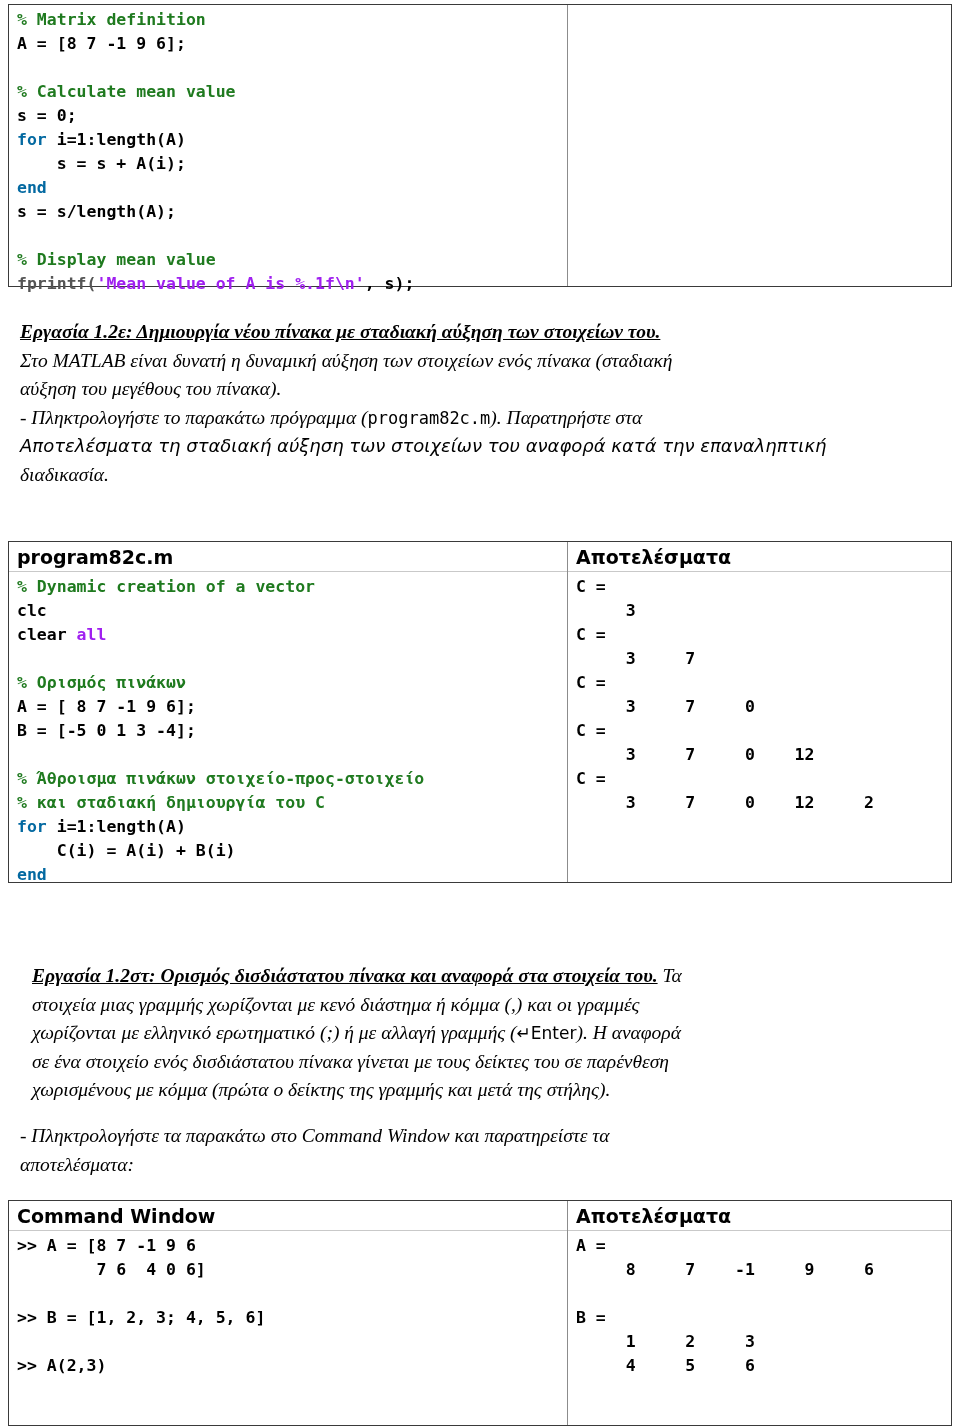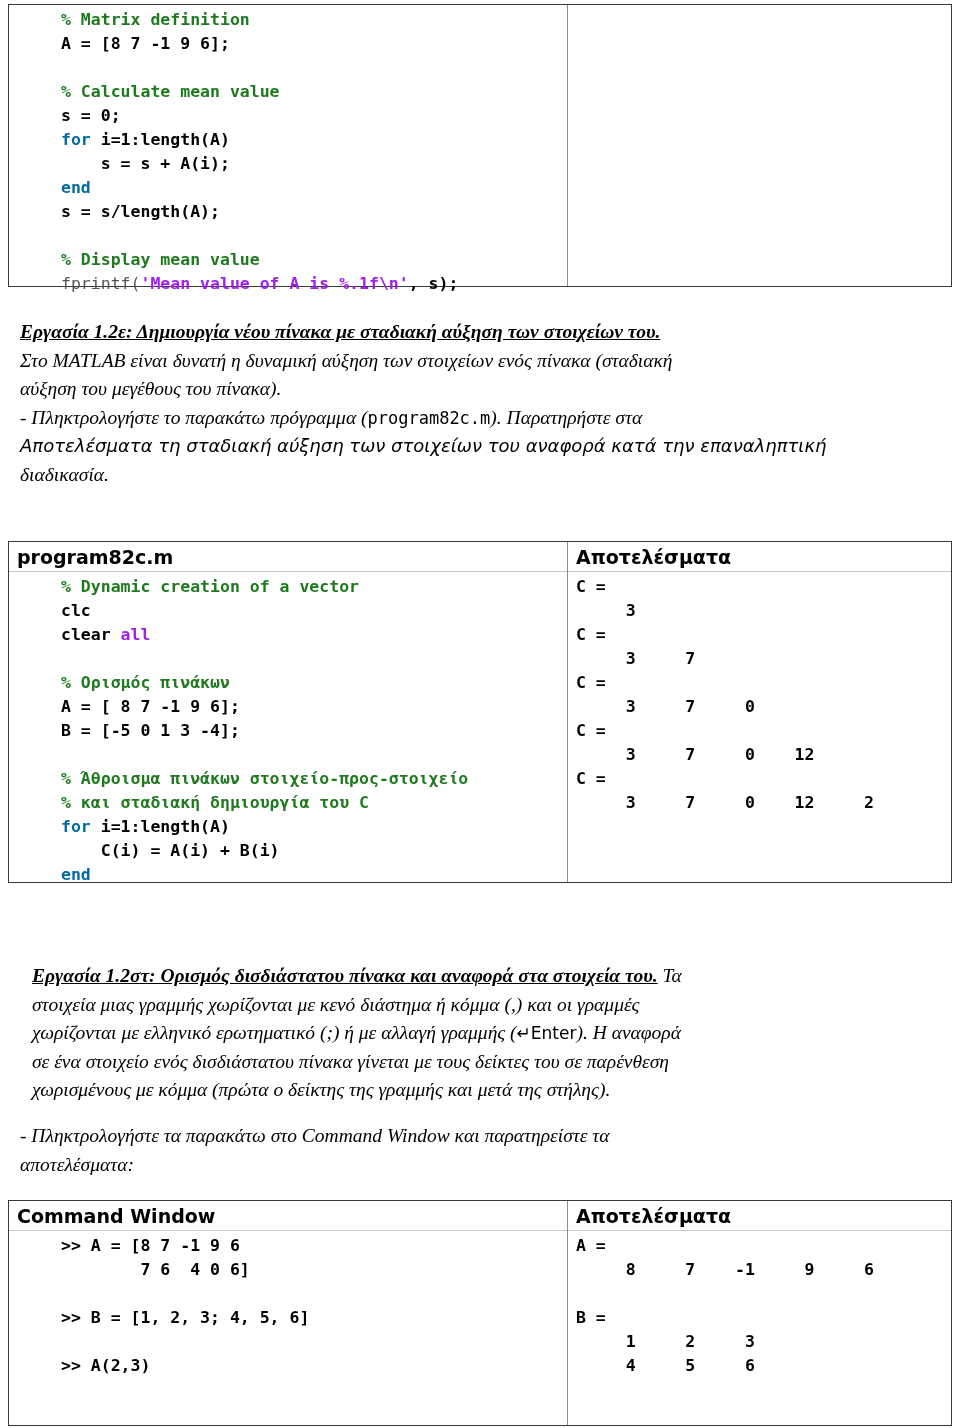--- a/index.html
+++ b/index.html
@@ -48,26 +48,26 @@
   }
 
   .code-body {
     font-family: "DejaVu Sans Mono", monospace;
     font-size: 16.5px;
     line-height: 24px;
     padding: 3px 0 0 8px;
     white-space: pre;
     font-weight: bold;
   }
-  .code-body .ln { display: block; min-height: 24px; white-space: pre; margin-left: 44px; }
+  .code-body .ln { display: block; min-height: 24px; white-space: pre; }
   .cm { color: #1f7a1f; }           
   .kw { color: #0369a1; }           
   .str { color: #a020f0; }          
   .plain { color: #000000; }
-  .light { color: #555555; font-weight: normal; }
+  .light { color: #555555; font-weight: bold; }
 
   .out-body {
     font-family: "DejaVu Sans Mono", monospace;
     font-size: 16.5px;
     line-height: 24px;
     padding: 3px 0 0 8px;
     white-space: pre;
     font-weight: bold;
   }
   .out-body .ln { display: block; min-height: 24px; white-space: pre; }

